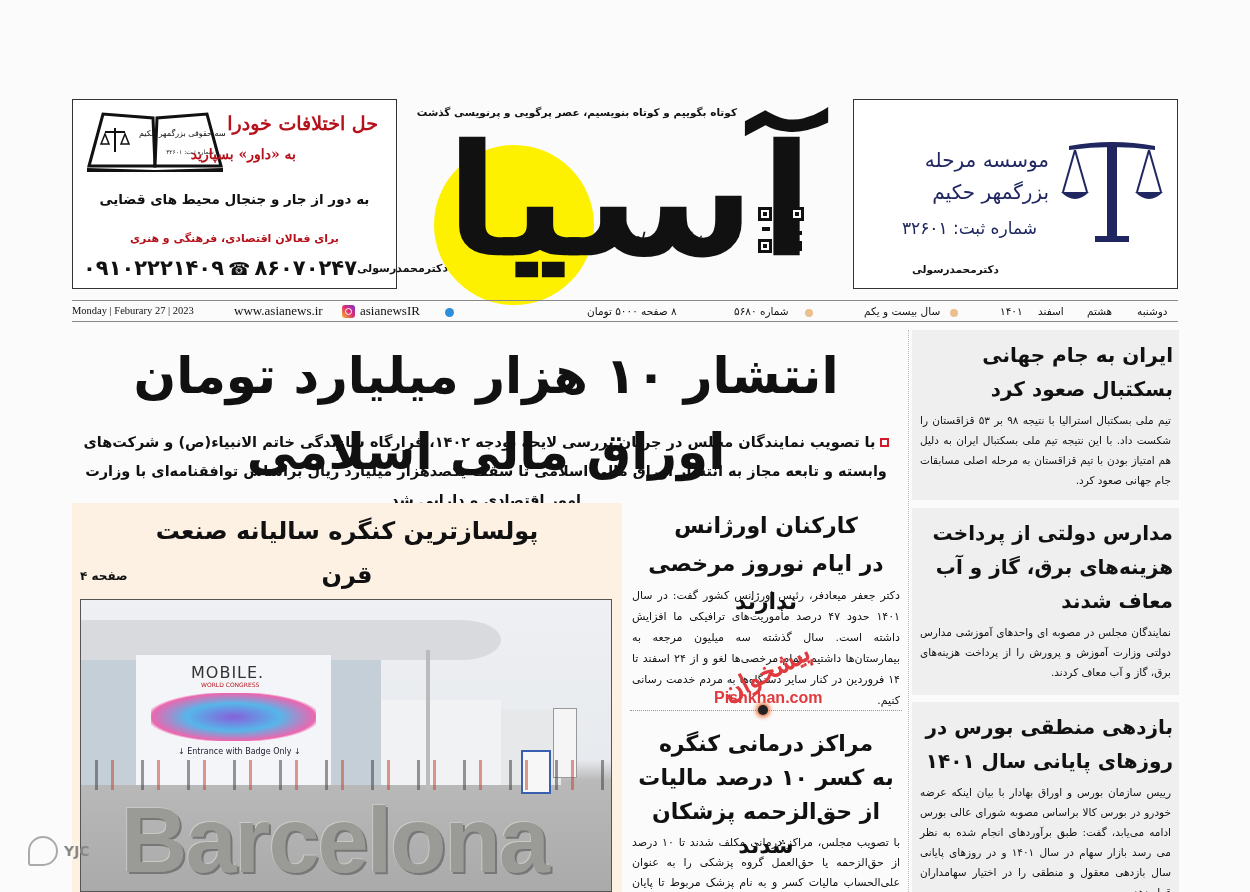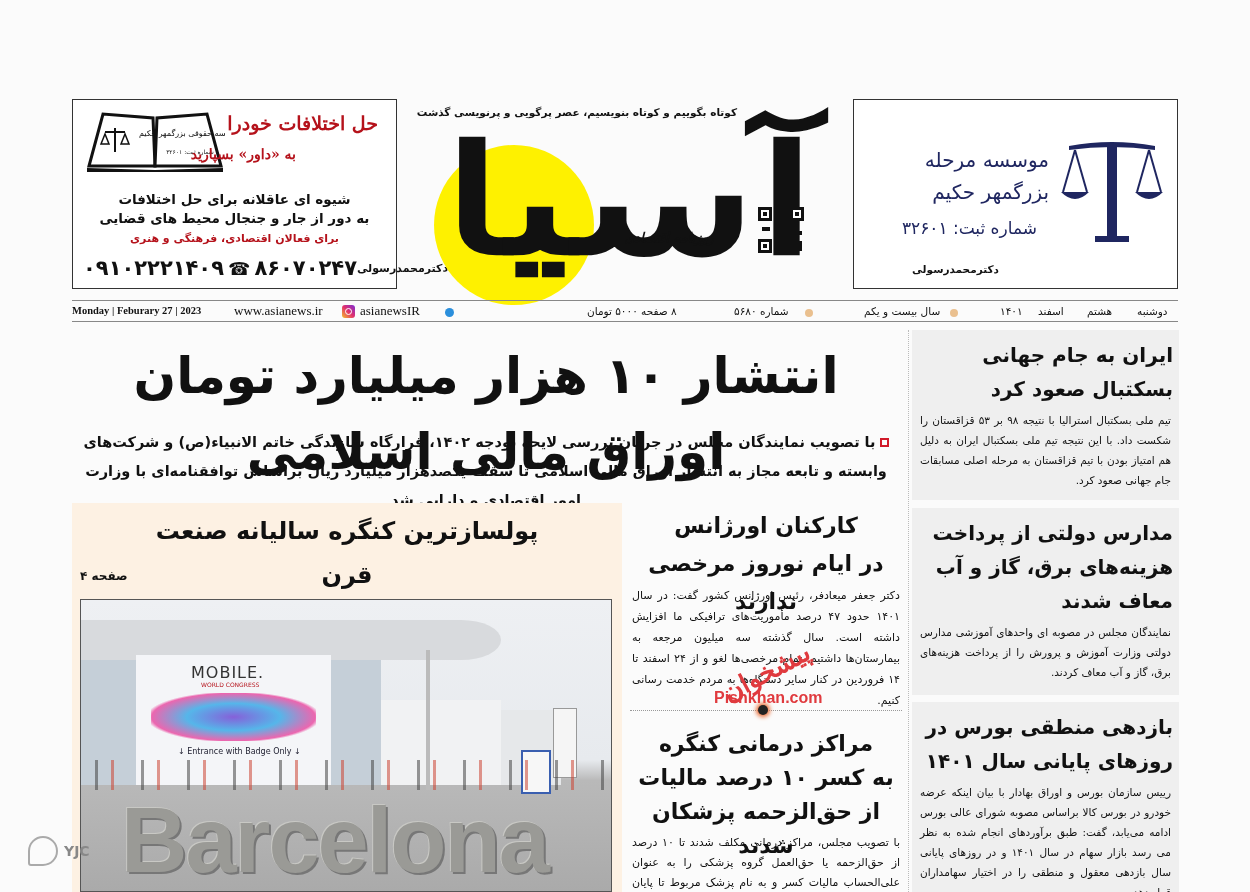--- a/index.html
+++ b/index.html
@@ -103,21 +103,20 @@
     <path d="M2 60 L70 62 L138 60 L138 64 L2 64 Z" fill="#111"></path>
     <line x1="30" y1="20" x2="30" y2="44" stroke="#111" stroke-width="2"></line>
     <line x1="20" y1="24" x2="40" y2="24" stroke="#111" stroke-width="2"></line>
     <path d="M16 36 L20 26 L24 36 Z M36 36 L40 26 L44 36 Z" fill="none" stroke="#111" stroke-width="1.5"></path>
     <text x="105" y="28" font-size="8" text-anchor="middle" fill="#111">موسسه حقوقی بزرگمهر حکیم</text>
     <text x="105" y="46" font-size="6" text-anchor="middle" fill="#111">شماره ثبت: ۳۲۶۰۱</text>
   </svg>
   <div class="ad-left-title">حل اختلافات خودرا</div>
   <div class="ad-left-sub">به «داور» بسپارید</div>
   <div class="ad-left-body">
-    <div>شیوه ای عاقلانه برای حل اختلافات</div>
     <div>به دور از جار و جنجال محیط های قضایی</div>
   </div>
   <div class="ad-left-tag">برای فعالان اقتصادی، فرهنگی و هنری</div>
   <div class="ad-left-foot">
     <span class="phone-num">۰۹۱۰۲۲۲۱۴۰۹</span>
     <span class="phone-icon">☎</span>
     <span class="phone-num">۸۶۰۷۰۲۴۷</span>
     <span class="ad-sign">دکترمحمدرسولی</span>
   </div>
 </div>
@@ -164,21 +163,21 @@
   </svg>
   <div class="ad-right-title">
     <div>موسسه مرحله</div>
     <div>بزرگمهر حکیم</div>
   </div>
   <div class="ad-right-reg">شماره ثبت: ۳۲۶۰۱</div>
   <div class="ad-right-sign">دکترمحمدرسولی</div>
 </div>
 
 <div id="datebar" class="abs">
-  <span class="item serif" style="left:0;font-weight:bold;">Monday | Feburary 27 | 2023</span>
+  <span class="item serif" style="left:0;">Monday | Feburary 27 | 2023</span>
   <span class="item serif" style="left:162px; font-size:13px; top:2px;">www.asianews.ir</span>
   <span class="item" style="left:270px; top:4px;"><span class="ig-icon"></span></span>
   <span class="item serif" style="left:288px; font-size:13px; top:2px;">asianewsIR</span>
   <span class="item" style="left:373px; top:6px;"><span class="dot-blue"></span></span>
   <span class="item rtl" style="left:515px;">۸ صفحه ۵۰۰۰ تومان</span>
   <span class="item rtl" style="left:662px;">شماره ۵۶۸۰</span>
   <span class="item" style="left:733px; top:6px;"><span class="dot"></span></span>
   <span class="item rtl" style="left:792px;">سال بیست و یکم</span>
   <span class="item" style="left:878px; top:6px;"><span class="dot"></span></span>
   <span class="item" style="left:928px;">۱۴۰۱</span>

